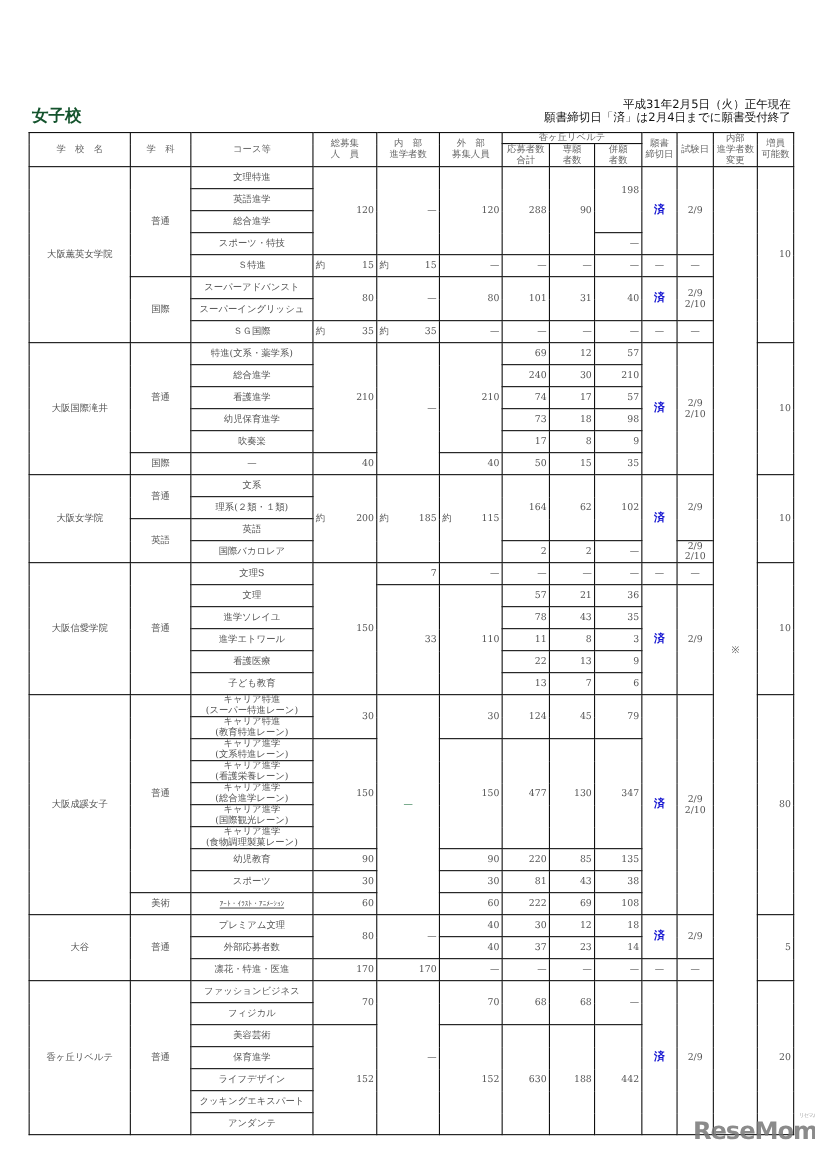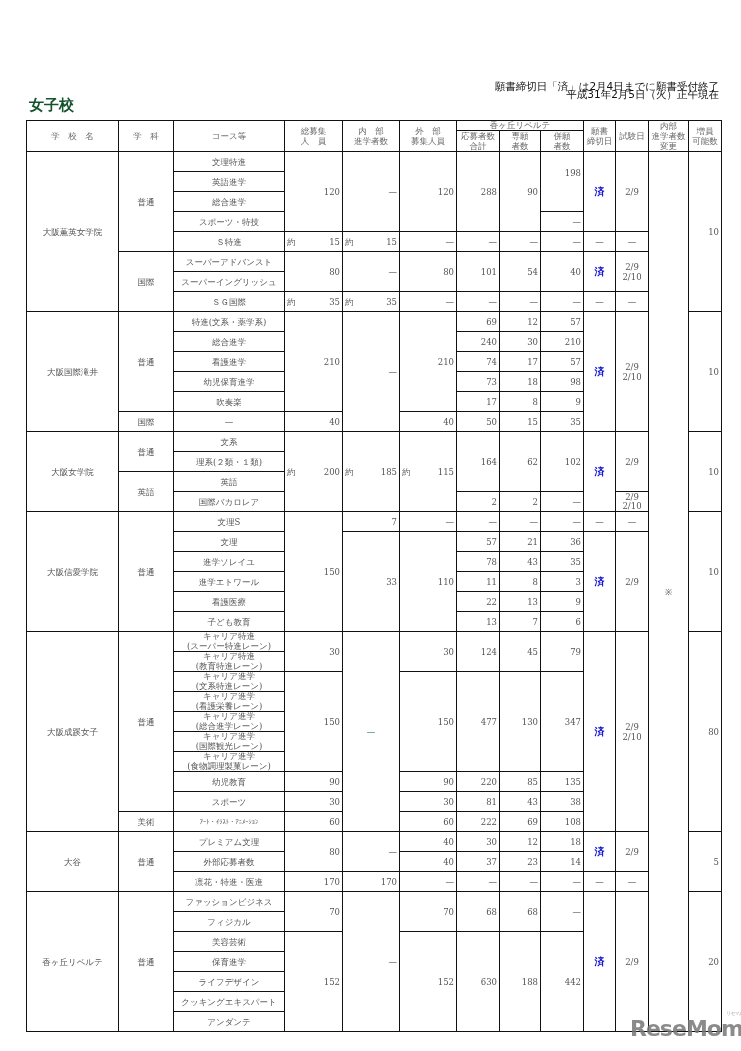--- a/index.html
+++ b/index.html
@@ -10,30 +10,30 @@
   .title { position:absolute; left:29px; top:96px; font-family:"DejaVu Sans","Liberation Sans",sans-serif;
            font-weight:bold; font-size:15px; color:#14532d; }
   table { position:absolute; left:26px; top:120px; border-collapse:collapse; table-layout:fixed; }
   td, th { border:1px solid #111; padding:0 2px; font-size:8.5px; font-weight:normal; color:#555;
            line-height:10px; overflow:hidden; white-space:nowrap; }
   th { text-align:center; color:#666; font-size:8.5px; }
   td.c { text-align:center; }
   td.r { text-align:right; }
   .blue { color:#1010d0; font-weight:bold; font-size:10px; }
   .approx { float:left; }
-  .small { font-size:6.5px; }
+  .small { font-size:6.5px;text-decoration:underline; }
   .watermark { position:absolute; left:630px; top:1016px; font-family:"DejaVu Sans","Liberation Sans",sans-serif;
                font-weight:bold; font-size:22px; color:#777; letter-spacing:-1px; opacity:0.85; }
   .watermark small { position:absolute; right:0; top:-6px; font-size:5px; color:#999; font-weight:normal; }
 </style>
 </head>
 <body>
 
 <div class="hdr-note" style="top:88px;">平成31年2月5日（火）正午現在</div>
-<div class="hdr-note" style="top:80px;text-align:right;">願書締切日「済」は2月4日までに願書受付終了</div>
+<div class="hdr-note" style="top:100px;text-align:right;">願書締切日「済」は2月4日までに願書受付終了</div>
 <div class="title">女子校</div>
 
 <table>
   <colgroup>
     <col style="width:92px">
       <col style="width:55px">
       <col style="width:111px">
       <col style="width:58px">
     <col style="width:57px">
       <col style="width:57px">
@@ -103,21 +103,21 @@
       <td class="c">—</td>
       <td class="c">—</td>
     </tr>
     <tr style="height:20px">
       <td class="c" rowspan="3">国際</td>
       <td class="c">スーパーアドバンスト</td>
       <td class="r" rowspan="2">80</td>
       <td class="r" rowspan="2">—</td>
       <td class="r" rowspan="2">80</td>
       <td class="r" rowspan="2">101</td>
-      <td class="r" rowspan="2">54</td>
+      <td class="r" rowspan="2">31</td>
       <td class="r" rowspan="2">40</td>
       <td class="c blue" rowspan="2">済</td>
       <td class="c" rowspan="2" style="white-space:pre-line">2/9
 2/10</td>
     </tr>
     <tr style="height:20px">
         <td class="c">スーパーイングリッシュ</td>
       </tr>
     <tr style="height:20px">
       <td class="c">ＳＧ国際</td>

